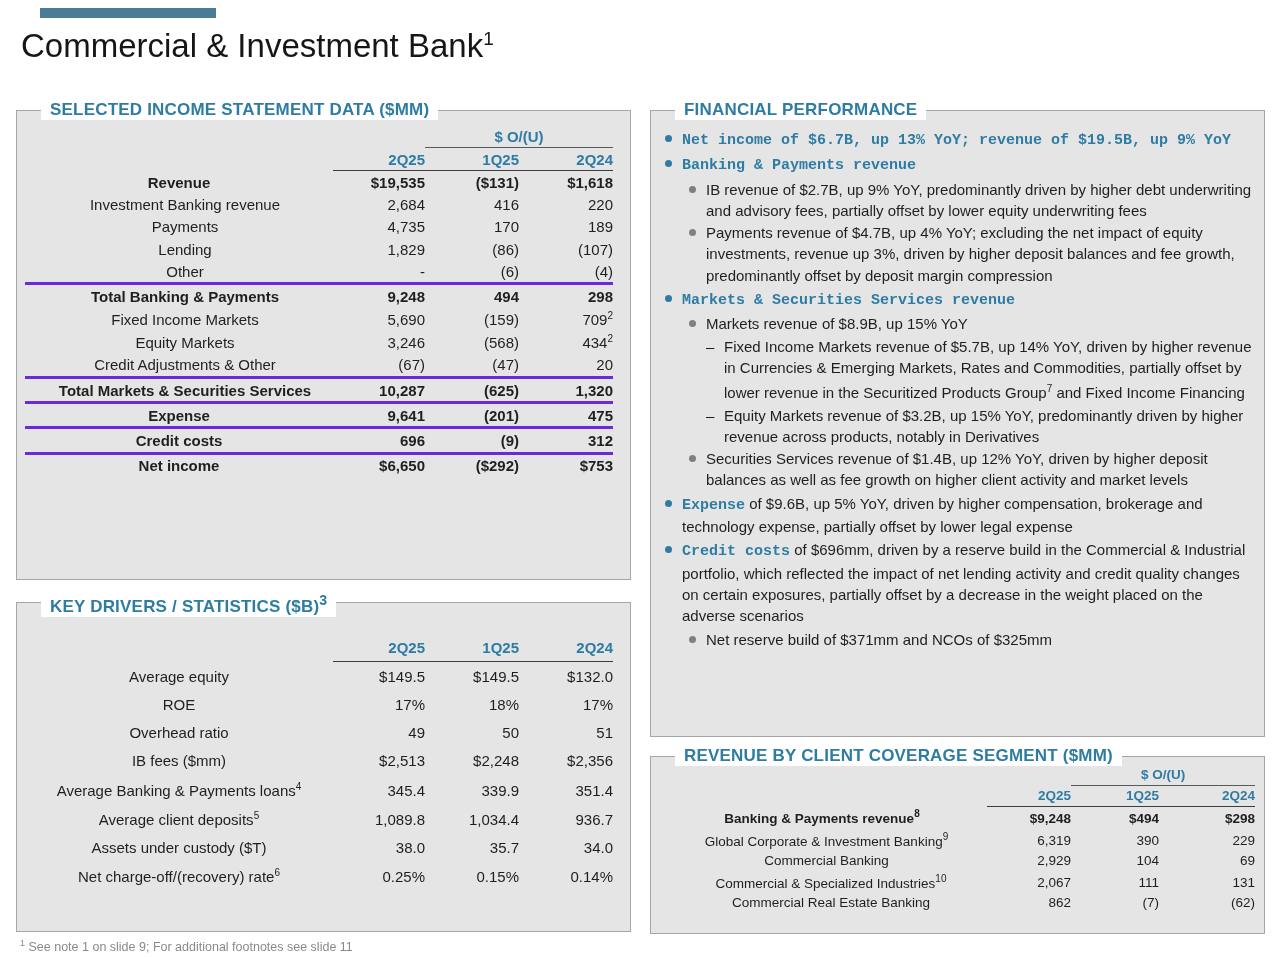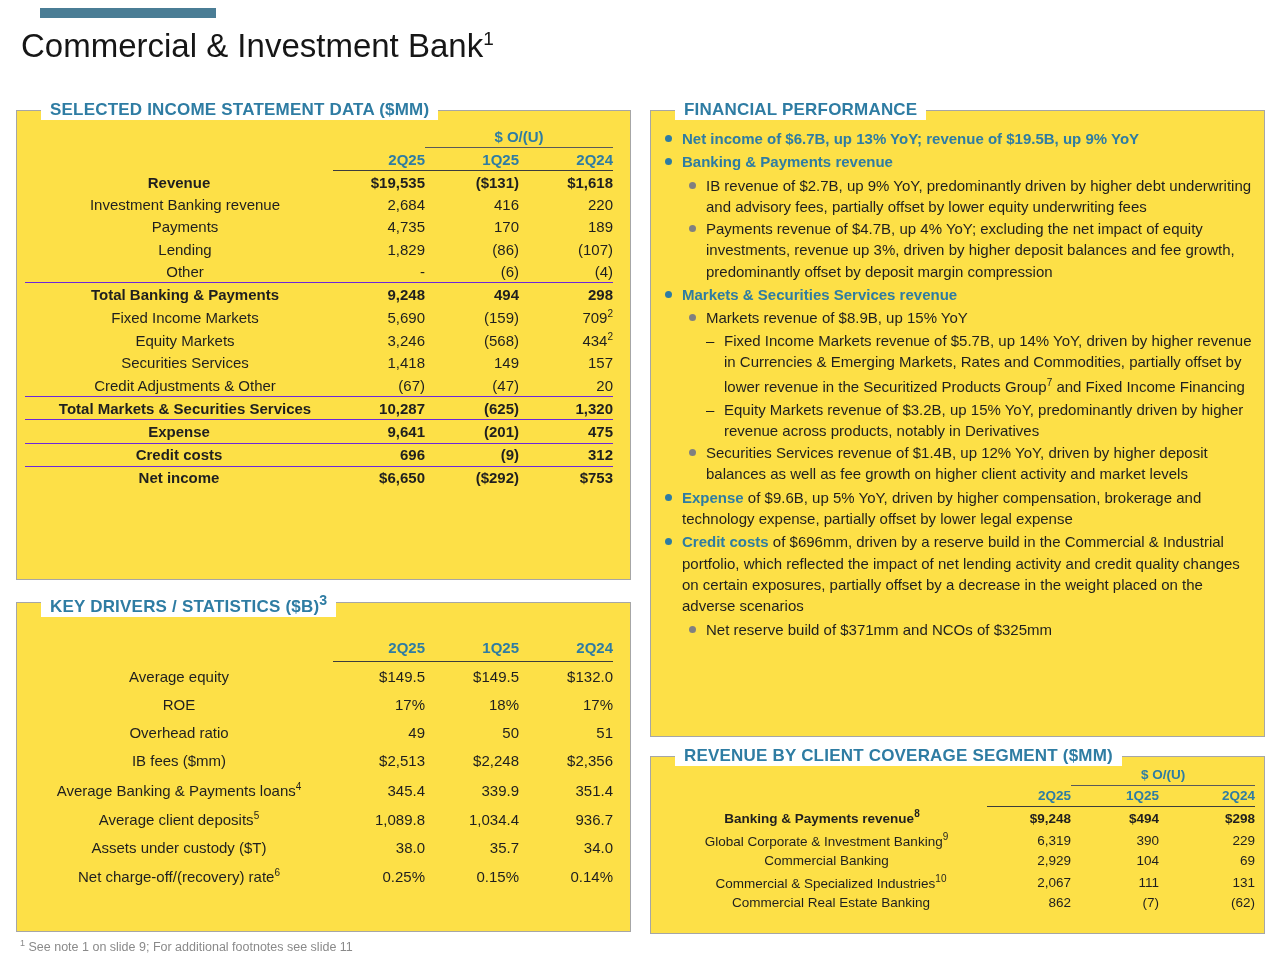--- a/index.html
+++ b/index.html
@@ -11,37 +11,37 @@
     position:relative;width:1280px;height:957px;background:#fff;
     font-family:"Liberation Sans","DejaVu Sans",sans-serif;color:var(--body_text);
     overflow:hidden;
   }
   .topbar{position:absolute;left:40px;top:8px;width:176px;height:10px;background:var(--title_bar);}
   .page-title{
     position:absolute;left:21px;top:27px;margin:0;font-size:33px;font-weight:400;color:#161616;
   }
   .page-title sup{font-size:19px;}
 
-  .panel{position:absolute;border:1px solid var(--panel_border);background:#fde047;}
+  .panel{position:absolute;border:1px solid var(--panel_border);background:#e5e5e5;}
   .panel-title{
     position:absolute;top:-11px;left:24px;background:#fff;padding:0 9px;
     color:var(--accent);font-weight:bold;font-size:17px;white-space:nowrap;letter-spacing:0.2px;
   }
   #income-panel{left:16px;top:110px;width:613px;height:468px;}
   #drivers-panel{left:16px;top:602px;width:613px;height:328px;}
   #fp-panel{left:650px;top:110px;width:613px;height:625px;}
   #coverage-panel{left:650px;top:756px;width:613px;height:176px;}
 
   table.fin{border-collapse:collapse;table-layout:fixed;font-size:15px;margin:14px 0 0 8px;width:588px;}
   table.fin td{padding:2.6px 0;vertical-align:bottom;overflow:visible;white-space:nowrap;}
   td.label{text-align:center;}
   td.label.ind{padding-left:12px;}
   td.num{text-align:right;}
   tr.bold{font-weight:bold;}
-  tr.rule td{border-top:1px solid #6d28d9;margin-top:20px;}
+  tr.rule td{border-top:3px solid #6d28d9;margin-top:20px;}
   tr.cols td.colhead{color:var(--accent);font-weight:bold;border-bottom:1.5px solid #3c3c3c;}
   td.spanner-cell{
     color:var(--accent);font-weight:bold;text-align:center;border-bottom:1px solid #595959;
   }
   sup.cellsup,sup.labsup{font-size:10px;}
 
   #drivers-panel table.fin{margin-top:30px;}
   #drivers-panel table.fin td{padding:5.6px 0;}
 
   #coverage-panel table.fin{margin:8px 0 0 6px;font-size:13.5px;width:598px;}
@@ -54,21 +54,21 @@
   .li.lvl1{padding-left:31px;}
   .li.lvl2{padding-left:55px;margin:1px 0;}
   .li.lvl3{padding-left:73px;margin:1px 0;}
   .li.lvl1::before{
     content:"";position:absolute;left:14px;top:7px;width:7px;height:7px;border-radius:50%;background:var(--accent);
   }
   .li.lvl2::before{
     content:"";position:absolute;left:38px;top:7px;width:7px;height:7px;border-radius:50%;background:#808080;
   }
   .li.lvl3::before{content:"\2013";position:absolute;left:55px;top:0;color:var(--body_text);}
-  .li .teal-all,.li .lead{color:var(--accent);font-weight:bold;}
+  .li .teal-all,.li .lead{color:var(--accent);font-weight:bold;font-family:Liberation Mono, monospace;}
   .li .rest{color:var(--body_text);font-weight:normal;}
   .li sup{font-size:10px;}
 
   .footnote{position:absolute;left:20px;top:938px;font-size:12.5px;color:var(--muted);}
   .footnote sup{font-size:9px;}
 </style>
 </head>
 <body>
 
 <div class="page">
@@ -137,26 +137,20 @@
         <td class="label ind">Fixed Income Markets</td>
         <td class="num">5,690</td>
         <td class="num">(159)</td>
         <td class="num"><span>709</span><sup class="cellsup">2</sup></td>
       </tr>
       <tr>
         <td class="label ind">Equity Markets</td>
         <td class="num">3,246</td>
         <td class="num">(568)</td>
         <td class="num"><span>434</span><sup class="cellsup">2</sup></td>
-      </tr>
-      <tr>
-        <td class="label ind">Securities Services</td>
-        <td class="num">1,418</td>
-        <td class="num">149</td>
-        <td class="num">157</td>
       </tr>
       <tr>
         <td class="label ind">Credit Adjustments &amp; Other</td>
         <td class="num">(67)</td>
         <td class="num">(47)</td>
         <td class="num">20</td>
       </tr>
       <tr class="bold rule">
         <td class="label ind">Total Markets &amp; Securities Services</td>
         <td class="num">10,287</td>

